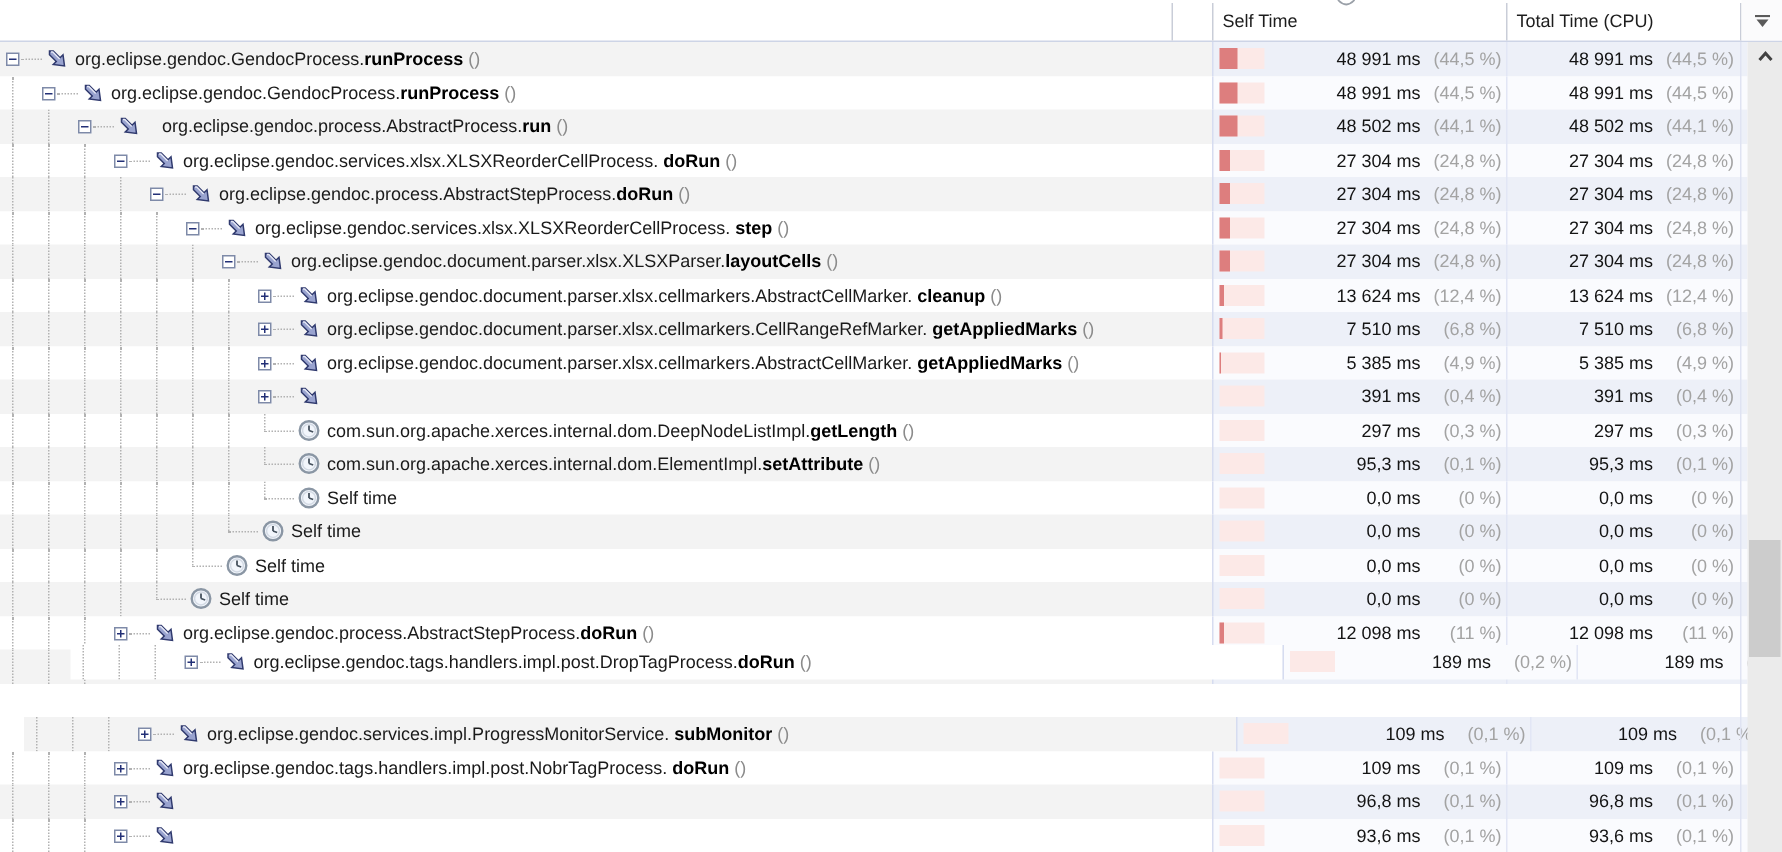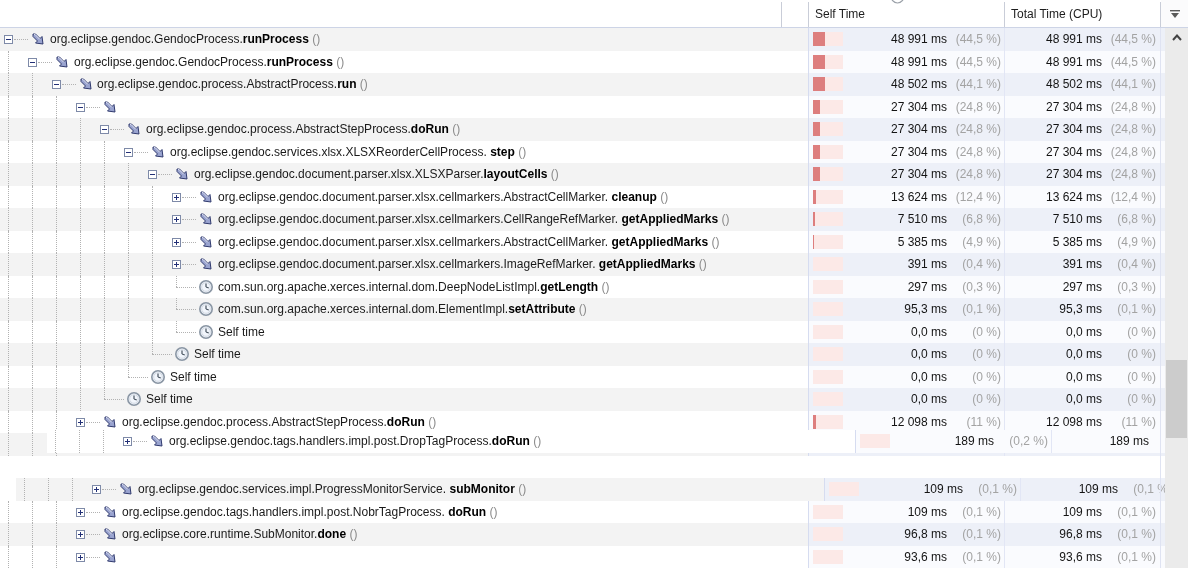--- a/index.html
+++ b/index.html
@@ -125,21 +125,21 @@
     </div>
     <div class="cell cpu">
       <div class="vals">
             <span class="ms">48 991 ms</span>
             <span class="pct">(44,5 %)</span>
           </div>
     </div>
   </div>
       <div class="row even" style="top: 73px;">
     <div class="cell tree">
-      <span class="txt" style="left: 97px;"><span class="pre">org.eclipse.gendoc.process.AbstractProcess.</span><span class="m">run</span><span class="suf"> ()</span></span>
+      <span class="txt" style="left: 108px;"><span class="pre">org.eclipse.gendoc.process.AbstractProcess.</span><span class="m">run</span><span class="suf"> ()</span></span>
     <div class="guide" style="left: 8px;"></div>
           <div class="guide" style="left: 32px;"></div>
           <div class="hstub" style="left: 62px; width: 14px;"></div>
           <div class="expander minus" style="left: 52px;"></div>
           <svg class="nodeicon" width="16" height="16" viewBox="0 0 16 16" style="left: 78px;">
             <path d="M3 3 L5.5 3 L10 7.5 L12 5.5 L13 13 L5.5 12 L7.5 10 L3 5.5 Z" fill="#99a3cf" stroke="#303a6e" stroke-width="1"></path>
             <path d="M4 3.6 L5.2 3.6 L9.8 8.3" stroke="#e3e6f5" stroke-width="1" fill="none"></path>
           </svg>
         </div>
     <div class="cell time">
@@ -152,20 +152,21 @@
     </div>
     <div class="cell cpu">
       <div class="vals">
             <span class="ms">48 502 ms</span>
             <span class="pct">(44,1 %)</span>
           </div>
     </div>
   </div>
       <div class="row odd" style="top: 95.5px;">
     <div class="cell tree">
+      <span class="txt" style="left: 122px;"><span class="pre">org.eclipse.gendoc.services.xlsx.XLSXReorderCellProcess.</span><span class="m"> doRun</span><span class="suf"> ()</span></span>
     <div class="guide" style="left: 8px;"></div>
           <div class="guide" style="left: 32px;"></div>
           <div class="guide" style="left: 56px;"></div>
           <div class="hstub" style="left: 86px; width: 14px;"></div>
           <div class="expander minus" style="left: 76px;"></div>
           <svg class="nodeicon" width="16" height="16" viewBox="0 0 16 16" style="left: 102px;">
             <path d="M3 3 L5.5 3 L10 7.5 L12 5.5 L13 13 L5.5 12 L7.5 10 L3 5.5 Z" fill="#99a3cf" stroke="#303a6e" stroke-width="1"></path>
             <path d="M4 3.6 L5.2 3.6 L9.8 8.3" stroke="#e3e6f5" stroke-width="1" fill="none"></path>
           </svg>
         </div>
@@ -365,21 +366,20 @@
     </div>
     <div class="cell cpu">
       <div class="vals">
             <span class="ms">5 385 ms</span>
             <span class="pct">(4,9 %)</span>
           </div>
     </div>
   </div>
       <div class="row even" style="top: 253px;">
     <div class="cell tree">
-      <span class="txt" style="left: 218px;"><span class="pre">org.eclipse.gendoc.document.parser.xlsx.cellmarkers.ImageRefMarker.</span><span class="m"> getAppliedMarks</span><span class="suf"> ()</span></span>
     <div class="guide" style="left: 8px;"></div>
           <div class="guide" style="left: 32px;"></div>
           <div class="guide" style="left: 56px;"></div>
           <div class="guide" style="left: 80px;"></div>
           <div class="guide" style="left: 104px;"></div>
           <div class="guide" style="left: 128px;"></div>
           <div class="guide" style="left: 152px;"></div>
           <div class="hstub" style="left: 182px; width: 14px;"></div>
           <div class="expander plus" style="left: 172px;"></div>
           <svg class="nodeicon" width="16" height="16" viewBox="0 0 16 16" style="left: 198px;">
@@ -729,21 +729,20 @@
     </div>
     <div class="cell cpu">
       <div class="vals">
             <span class="ms">109 ms</span>
             <span class="pct">(0,1 %)</span>
           </div>
     </div>
   </div>
       <div class="row even" style="top: 523px;">
     <div class="cell tree">
-      <span class="txt" style="left: 122px;"><span class="pre">org.eclipse.core.runtime.SubMonitor.</span><span class="m">done</span><span class="suf"> ()</span></span>
     <div class="guide" style="left: 8px;"></div>
           <div class="guide" style="left: 32px;"></div>
           <div class="guide" style="left: 56px;"></div>
           <div class="hstub" style="left: 86px; width: 14px;"></div>
           <div class="expander plus" style="left: 76px;"></div>
           <svg class="nodeicon" width="16" height="16" viewBox="0 0 16 16" style="left: 102px;">
             <path d="M3 3 L5.5 3 L10 7.5 L12 5.5 L13 13 L5.5 12 L7.5 10 L3 5.5 Z" fill="#99a3cf" stroke="#303a6e" stroke-width="1"></path>
             <path d="M4 3.6 L5.2 3.6 L9.8 8.3" stroke="#e3e6f5" stroke-width="1" fill="none"></path>
           </svg>
         </div>

